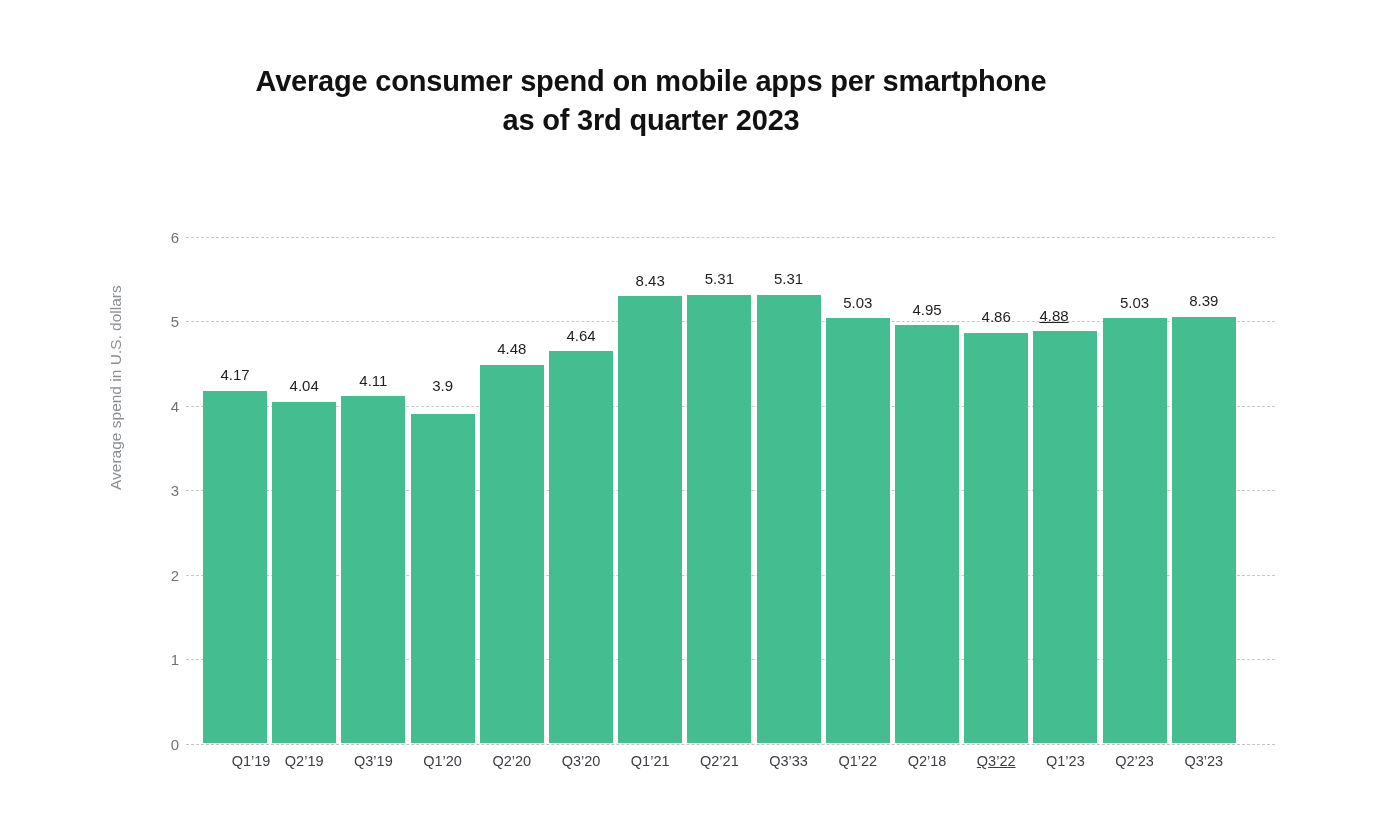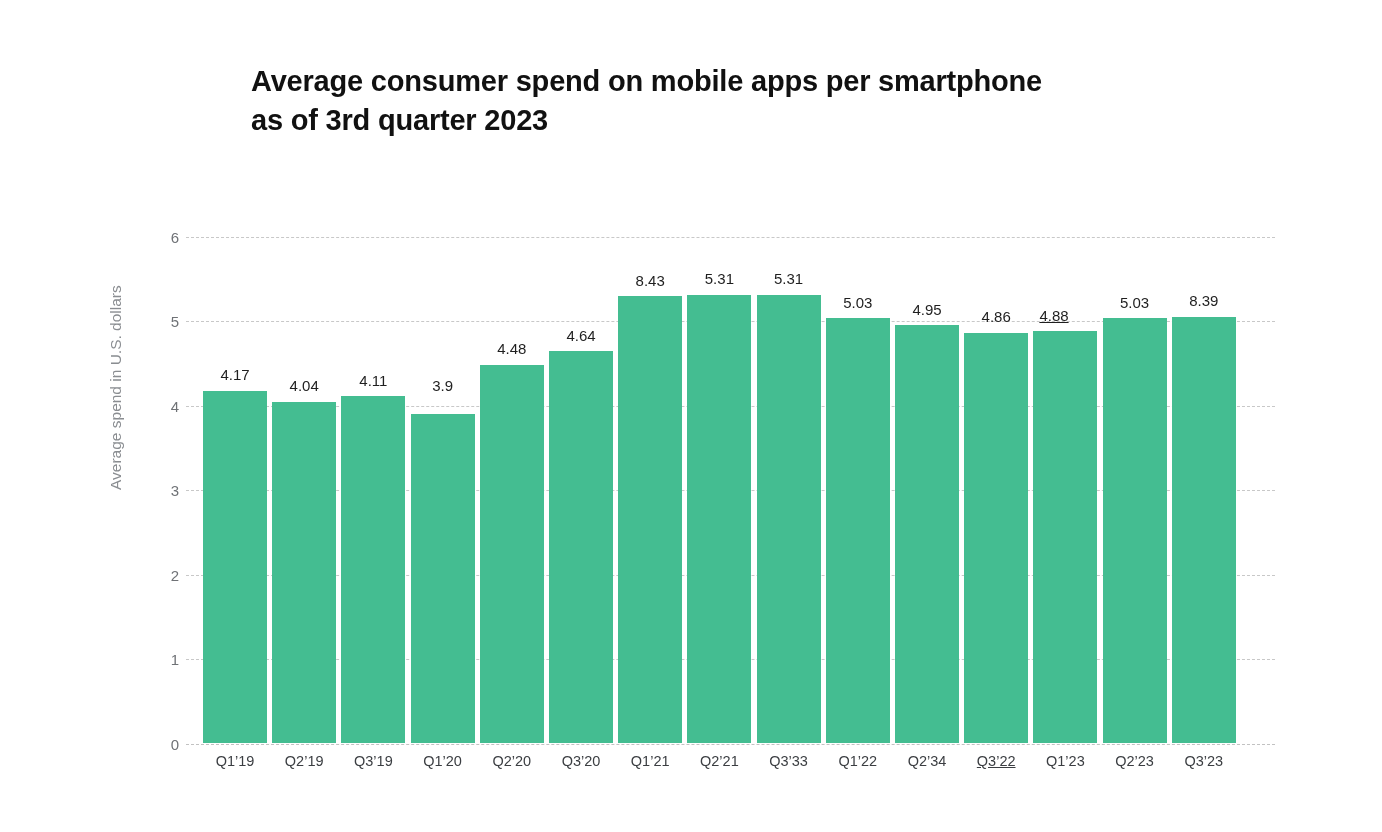--- a/index.html
+++ b/index.html
@@ -15,20 +15,21 @@
     overflow: hidden;
     position: relative;
   }
 
   
   #chart-header {
     position: absolute;
     left: 0;
     top: 0;
     width: 1302px;
+    text-align: center;
   }
   #chart-title {
     margin: 0;
     padding-top: 62px;
     font-size: 29px;
     font-weight: bold;
     line-height: 1.33;
     letter-spacing: -0.2px;
     color: #111111;
     max-width: 800px;
@@ -182,30 +183,30 @@
       <div class="bar" title="Q3’22: 4.86" style="left: 964.2px; height: 410.265px; background: rgb(68, 189, 145);"></div>
       <div class="bar-value" style="left: 951.2px; top: 308.235px;">4.86</div>
       <div class="bar" title="Q1’23: 4.88" style="left: 1033.4px; height: 411.953px; background: rgb(68, 189, 145);"></div>
       <div class="bar-value" style="left: 1009px; top: 306.547px; text-decoration: underline;">4.88</div>
       <div class="bar" title="Q2’23: 5.03" style="left: 1102.6px; height: 424.616px; background: rgb(68, 189, 145);"></div>
       <div class="bar-value" style="left: 1089.6px; top: 293.884px;">5.03</div>
       <div class="bar" title="Q3’23: 5.05" style="left: 1171.8px; height: 426.304px; background: rgb(68, 189, 145);"></div>
       <div class="bar-value" style="left: 1158.8px; top: 292.196px;">8.39</div>
     </div>
   <div id="xticks-layer">
-      <div class="x-tick-label" style="left: 190px;">Q1’19</div>
+      <div class="x-tick-label" style="left: 206px;">Q1’19</div>
       <div class="x-tick-label" style="left: 259.2px;">Q2’19</div>
       <div class="x-tick-label" style="left: 328.4px;">Q3’19</div>
       <div class="x-tick-label" style="left: 397.6px;">Q1’20</div>
       <div class="x-tick-label" style="left: 466.8px;">Q2’20</div>
       <div class="x-tick-label" style="left: 536px;">Q3’20</div>
       <div class="x-tick-label" style="left: 605.2px;">Q1’21</div>
       <div class="x-tick-label" style="left: 674.4px;">Q2’21</div>
       <div class="x-tick-label" style="left: 743.6px;">Q3’33</div>
       <div class="x-tick-label" style="left: 812.8px;">Q1’22</div>
-      <div class="x-tick-label" style="left: 882px;">Q2’34</div>
+      <div class="x-tick-label" style="left: 882px;">Q2’18</div>
       <div class="x-tick-label" style="left: 951.2px; text-decoration: underline;">Q3’22</div>
       <div class="x-tick-label" style="left: 1020.4px;">Q1’23</div>
       <div class="x-tick-label" style="left: 1089.6px;">Q2’23</div>
       <div class="x-tick-label" style="left: 1158.8px;">Q3’23</div>
     </div>
 
 </div>
 
 </body></html>

